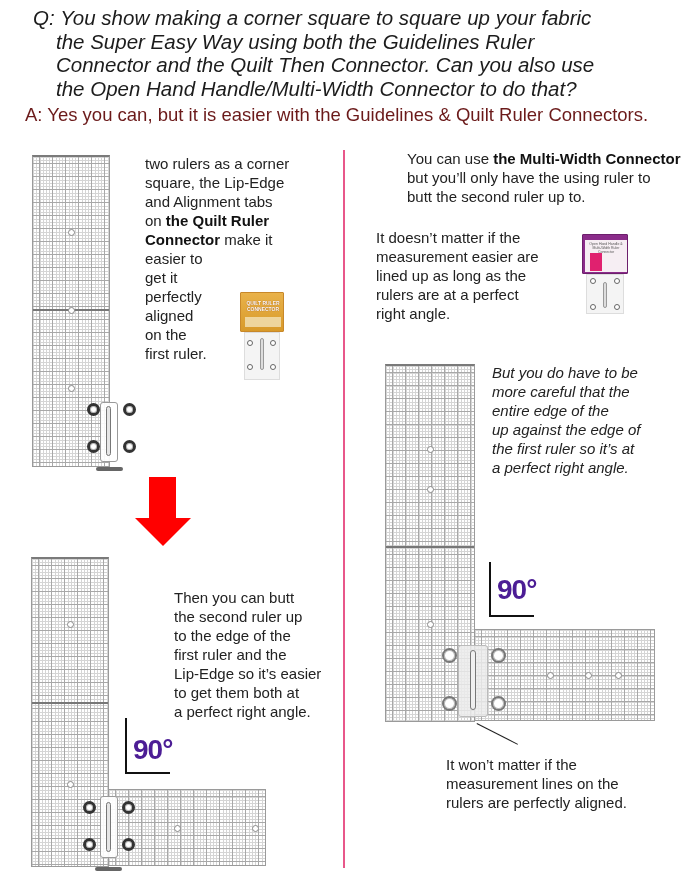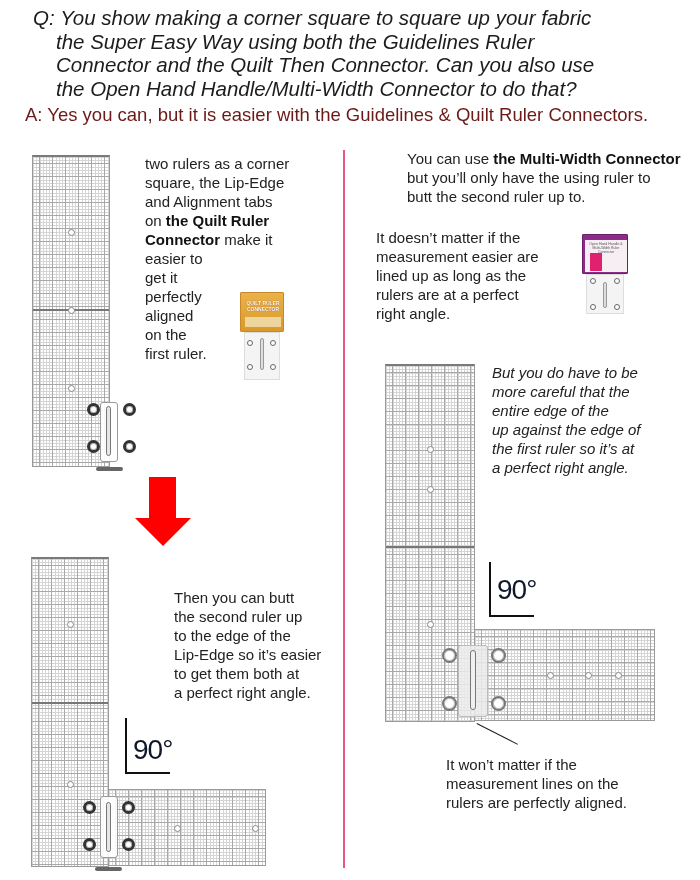--- a/index.html
+++ b/index.html
@@ -63,21 +63,21 @@
 
     
     .pkg { position: absolute; }
     .pkg .card { position: absolute; left: 0; top: 0; border-radius: 1px; }
     .pkg .tray { position: absolute; background: #f4f4f4; border: 1px solid #ddd; }
     .pkg .hole { position: absolute; width: 6px; height: 6px; border: 1.5px solid #666; border-radius: 50%; background: #fff; }
     .pkg .bar { position: absolute; width: 4px; background: #ddd; border: 1px solid #999; border-radius: 2px; }
 
     .deg { position: absolute; }
     .deg .corner { position: absolute; border-left: 2px solid #111; border-bottom: 2px solid #111; }
-    .deg .label { position: absolute; font-size: 28px; font-weight: normal; color: #0f172a; letter-spacing: -1px; }
+    .deg .label { position: absolute; font-size: 28px; font-weight: bold; color: #4c1d95; letter-spacing: -1px; }
 
     .arrow { position: absolute; }
     .pointer-line { position: absolute; height: 1px; background: #222; transform-origin: 0 0; }
   </style>
 </head>
 <body>
 
 <div class="question">
   <span class="q-line first"><span class="q-prefix">Q:</span> <span>You show making a corner square to square up your fabric</span></span>
   <span class="q-line">the Super Easy Way using both the Guidelines Ruler</span>
@@ -156,20 +156,21 @@
   <div class="conn-ring" style="left:122px; top:801px;"></div>
   <div class="conn-ring" style="left:83px; top:838px;"></div>
   <div class="conn-ring" style="left:122px; top:838px;"></div>
   <div class="conn-lip" style="left:95px; top:867px; width:27px;"></div>
 </div>
 
 <div class="txt" style="left:137px; top:588px;margin-left:37px;">
   <span class="ln">Then you can butt</span>
   <span class="ln">the second ruler up</span>
   <span class="ln">to the edge of the</span>
+  <span class="ln">first ruler and the</span>
   <span class="ln">Lip-Edge so it’s easier</span>
   <span class="ln">to get them both at</span>
   <span class="ln">a perfect right angle.</span>
 </div>
 
 <div class="deg" style="left:125px; top:718px;">
   <div class="corner" style="left:0; top:0; width:45px; height:56px;"></div>
   <div class="label" style="left:8px; top:16px;">90°</div>
 </div>
 

